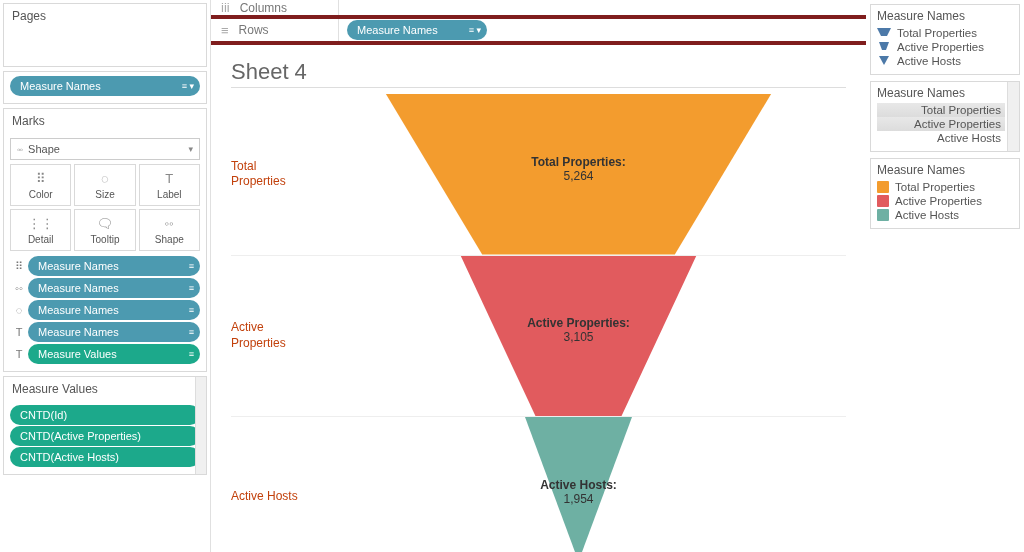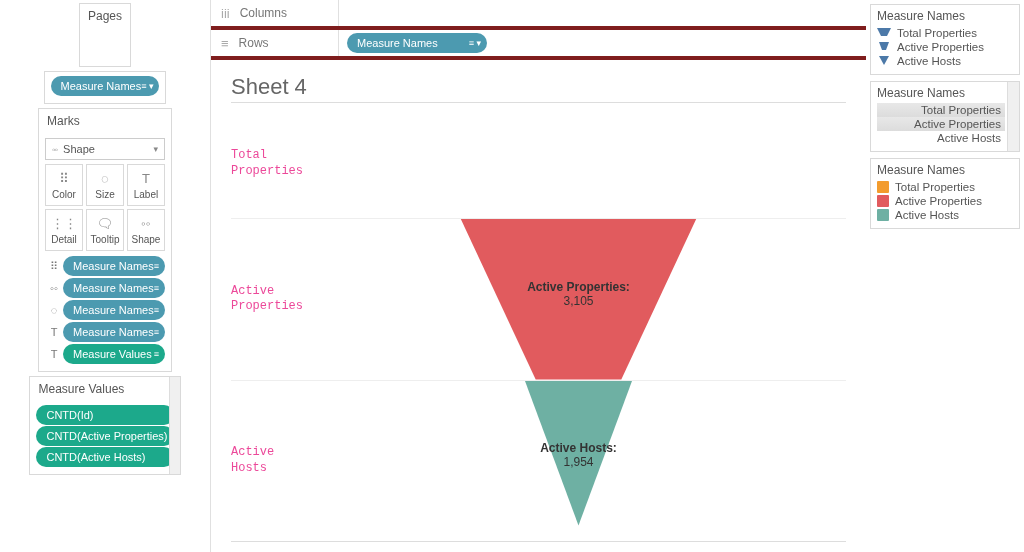--- a/index.html
+++ b/index.html
@@ -1,21 +1,21 @@
 <!DOCTYPE html>
 <html><head>
 <meta charset="utf-8">
 <style>
 * { box-sizing: border-box; margin: 0; padding: 0; font-family: "Segoe UI", Arial, sans-serif; }
 body { background: #fff; width: 1024px; height: 552px; overflow: hidden; font-size: 12px; color: #555; }
 
 .app { display: flex; width: 100%; height: 100%; }
 
 
-.left { width: 210px; display: flex; flex-direction: column; gap: 4px; padding: 3px; align-items: center; }
+.left { width: 210px; display: flex; flex-direction: column; gap: 4px; padding: 3px; }
 .panel { border: 1px solid #d9d9d9; background: #fff; }
 .panel-title { font-size: 12px; color: #555; padding: 5px 8px; }
 .panel-body { padding: 3px 6px 6px 6px; }
 
 .pages-body { height: 38px; }
 
 .pill { display: flex; align-items: center; background: #4c9ab0; color: #fff; border-radius: 11px; height: 20px; padding: 0 6px 0 10px; margin: 1px 0; font-size: 11px; }
 .pill.green { background: #1ca98b; }
 .pill .pill-caret { margin-left: auto; font-size: 9px; }
 .pill-icon { width: 18px; text-align: center; font-size: 11px; color: #777; }
@@ -38,21 +38,21 @@
 .shelf-slot { flex: 1; display: flex; align-items: center; padding: 0 8px; }
 .shelf .pill { width: 140px; }
 
 .canvas { flex: 1; padding: 14px 20px 10px 20px; display: flex; flex-direction: column; }
 .sheet-title { font-size: 22px; color: #666; font-weight: 300; margin-bottom: 2px; }
 .title-rule { border: none; border-top: 1px solid #ddd; margin-bottom: 6px; }
 
 .funnel-area { flex: 1; display: flex; flex-direction: column; }
 .f-row { flex: 1; display: flex; align-items: center; position: relative; border-bottom: 1px solid #eee; }
 .f-row:last-child { border-bottom: 1px solid #ddd; }
-.f-label { width: 80px; font-size: 12px; color: #ec4899; line-height: 1.3; font-family: Liberation Mono, monospace; }
+.f-label { width: 80px; font-size: 12px; color: #c2410c; line-height: 1.3; }
 .f-shape-wrap { flex: 1; display: flex; justify-content: center; align-items: center; position: relative; height: 100%; }
 .f-shape-wrap svg { width: 100%; height: 100%; }
 .f-text { position: absolute; top: 38%; left: 50%; transform: translateX(-50%); text-align: center; font-size: 12px; color: #333; font-weight: 600; }
 .f-text .val { font-weight: 400; }
 
 
 .right { width: 158px; padding: 4px; display: flex; flex-direction: column; gap: 6px; }
 .legend { border: 1px solid #d9d9d9; padding: 4px 6px 6px 6px; }
 .legend-title { font-size: 12px; color: #555; margin-bottom: 3px; }
 .legend-item { display: flex; align-items: center; gap: 6px; font-size: 11.5px; color: #555; padding: 1px 0; }
@@ -195,20 +195,26 @@
     </div>
 
     <div class="canvas">
       <div class="sheet-title">Sheet 4</div>
       <hr class="title-rule">
       <div class="funnel-area">
 
         <div class="f-row">
           <div class="f-label" style="white-space:pre-line;">Total
 Properties</div>
+          <div class="f-shape-wrap">
+            <svg viewBox="0 0 100 30" preserveAspectRatio="none">
+                <polygon points="14,0 86,0 68,30 32,30" fill="#f39c2e"></polygon>
+              </svg>
+            <div class="f-text"><span>Total Properties:</span><br><span class="val">5,264</span></div>
+          </div>
         </div>
 
         <div class="f-row">
           <div class="f-label" style="white-space:pre-line;">Active
 Properties</div>
           <div class="f-shape-wrap">
             <svg viewBox="0 0 100 30" preserveAspectRatio="none">
                 <polygon points="28,0 72,0 58,30 42,30" fill="#e15b5e"></polygon>
               </svg>
             <div class="f-text"><span>Active Properties:</span><br><span class="val">3,105</span></div>

